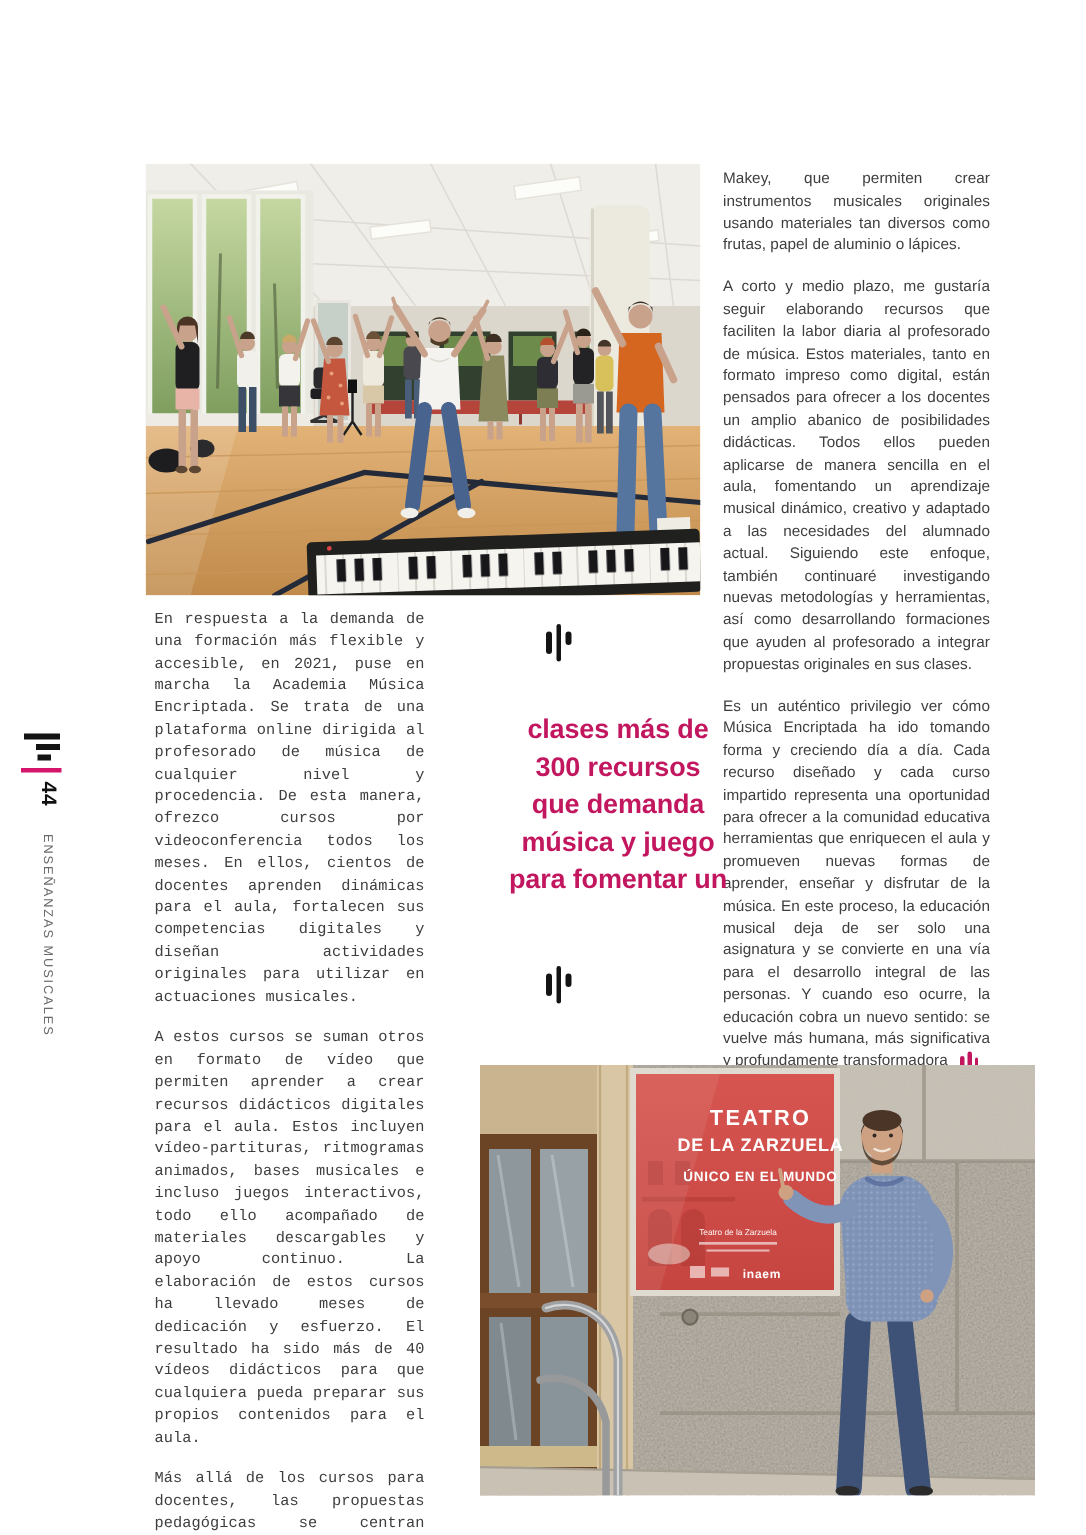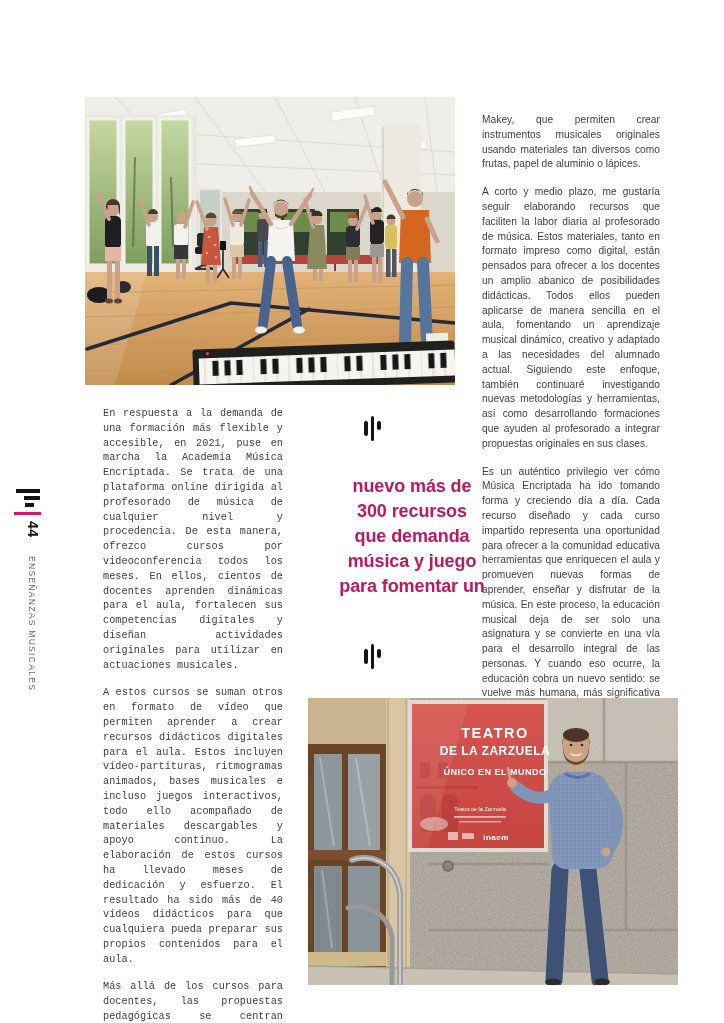--- a/index.html
+++ b/index.html
@@ -37,21 +37,21 @@
   .eq i:nth-child(3){ height:9px; margin-top:5px; }
   .eq-top    { position:absolute; left:364px; top:416px; }
   .eq-bottom { position:absolute; left:364px; top:644px; }
   .eq-inline { display:inline-flex; vertical-align:-3px; margin-left:4px; gap:2px; }
   .eq-inline i { width:2.6px; background:#c2175f; border-radius:1.5px; }
   .eq-inline i:nth-child(1){ height:3px;  margin-top:9px; }
   .eq-inline i:nth-child(2){ height:10px; margin-top:3px; }
   .eq-inline i:nth-child(3){ height:14px; margin-top:0; }
   .eq-inline i:nth-child(4){ height:7px;  margin-top:4px; }
   
-  figure { margin:0; position:absolute; overflow:hidden; }
+  figure { margin:12px; position:absolute; overflow:hidden; }
   .photo-top    { left:85px;  top:97px;  width:370px; height:288px; }
   .photo-bottom { left:308px; top:698px; width:370px; height:287px; }
   figure svg { display:block; }
 </style>
 </head>
 <body>
 
 <div class="page">
 
   <div class="logo-mark">
@@ -309,21 +309,21 @@
     <p class="para">A estos cursos se suman otros en formato de vídeo que permiten aprender a crear recursos didácticos digitales para el aula. Estos incluyen vídeo-partituras, ritmogramas animados, bases musicales e incluso juegos interactivos, todo ello acompañado de materiales descargables y apoyo continuo. La elaboración de estos cursos ha llevado meses de dedicación y esfuerzo. El resultado ha sido más de 40 vídeos didácticos para que cualquiera pueda preparar sus propios contenidos para el aula.</p>
     <p class="para">Más allá de los cursos para docentes, las propuestas pedagógicas se centran también en el trabajo directo con el alumnado a través de talleres prácticos en centros educativos. Estas actividades incluyen experiencias inmersivas mediante el juego, talleres con Boomwhackers e interacción con placas electrónicas como las Makey</p>
   </section>
 
   <div class="eq eq-top">
       <i></i>
       <i></i>
       <i></i>
     </div>
   <blockquote class="quote">
-    <span>nuevo más de</span>
+    <span>clases más de</span>
     <span>300 recursos</span>
     <span>que demanda</span>
     <span>música y juego</span>
     <span>para fomentar un</span>
   </blockquote>
   <div class="eq eq-bottom">
       <i></i>
       <i></i>
       <i></i>
     </div>

